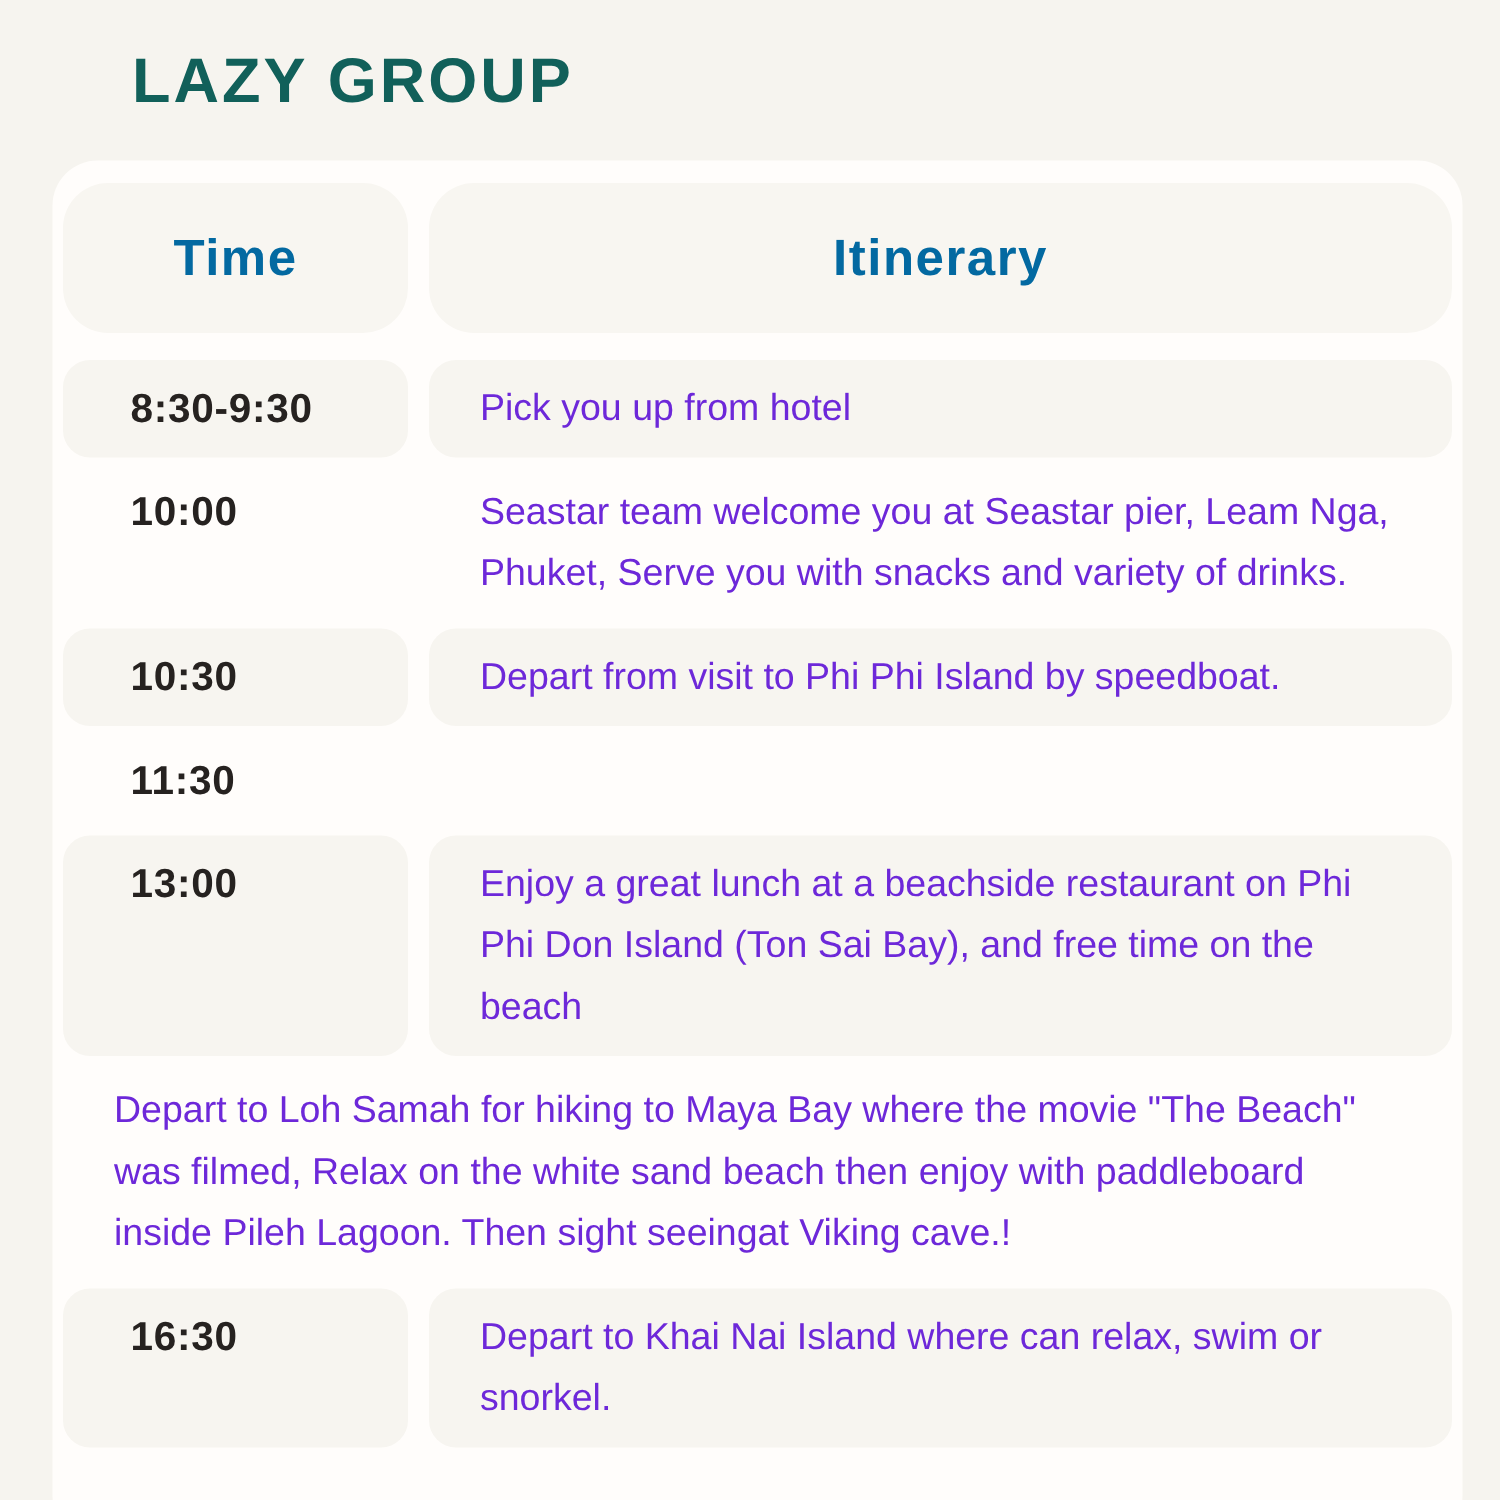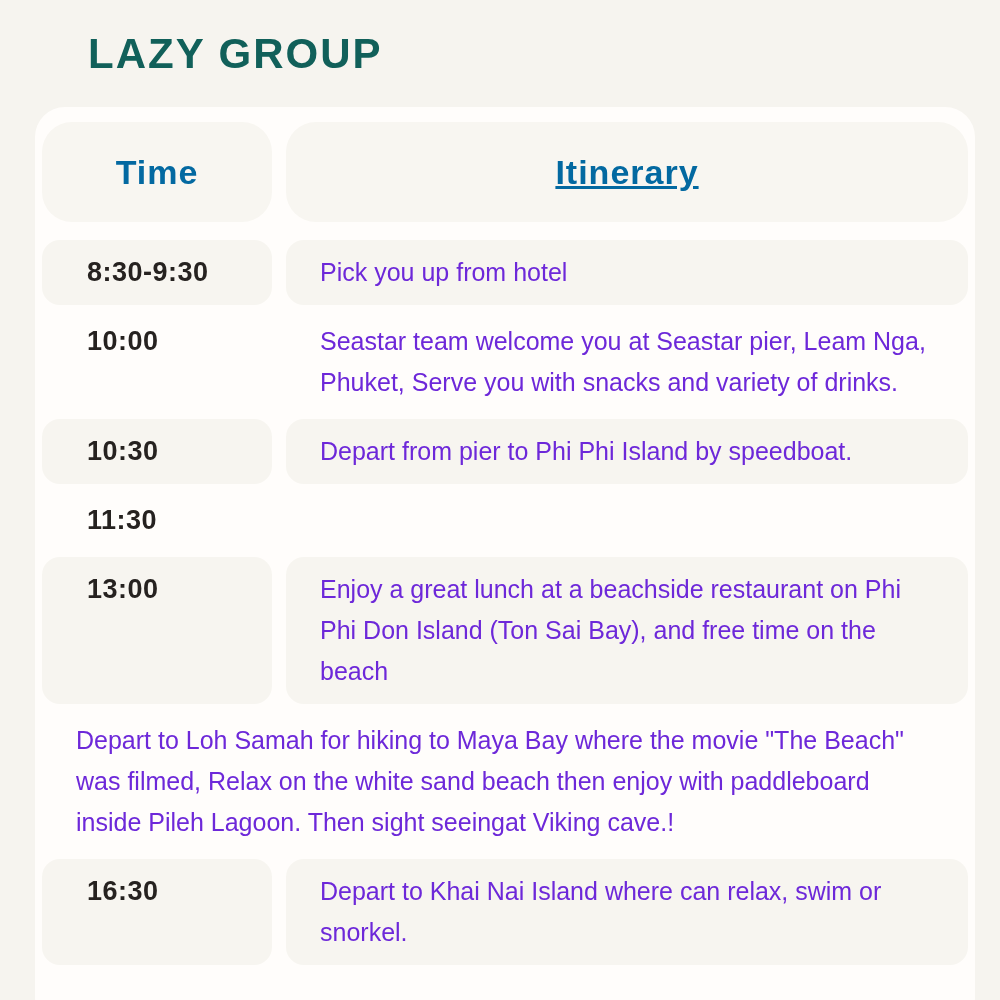--- a/index.html
+++ b/index.html
@@ -56,21 +56,21 @@
     display: flex;
     align-items: center;
     justify-content: center;
     font-size: 34px;
     font-weight: bold;
     letter-spacing: 1px;
     color: #0369a1;
   }
 
   .time-col   { width: 230px; flex: 0 0 230px; }
-  .itin-col   { flex: 1; text-decoration: underline; }
+  .itin-col   { flex: 1; }
 
   .rows {
     display: flex;
     flex-direction: column;
     gap: 4px;
   }
 
   .row {
     display: flex;
     gap: 14px;
@@ -126,21 +126,21 @@
     <div class="cell itin-cell">Pick you up from hotel</div>
   </div>
 
   <div class="row">
     <div class="cell time-cell">10:00</div>
     <div class="cell itin-cell">Seastar team welcome you at Seastar pier, Leam Nga, Phuket, Serve you with snacks and variety of drinks.</div>
   </div>
 
   <div class="row shaded">
     <div class="cell time-cell">10:30</div>
-    <div class="cell itin-cell">Depart from pier to Phi Phi Island by speedboat.</div>
+    <div class="cell itin-cell">Depart from visit to Phi Phi Island by speedboat.</div>
   </div>
 
   <div class="row">
     <div class="cell time-cell">11:30</div>
   </div>
 
   <div class="row shaded">
     <div class="cell time-cell">13:00</div>
     <div class="cell itin-cell">Enjoy a great lunch at a beachside restaurant on Phi Phi Don Island (Ton Sai Bay), and free time on the beach</div>
   </div>

